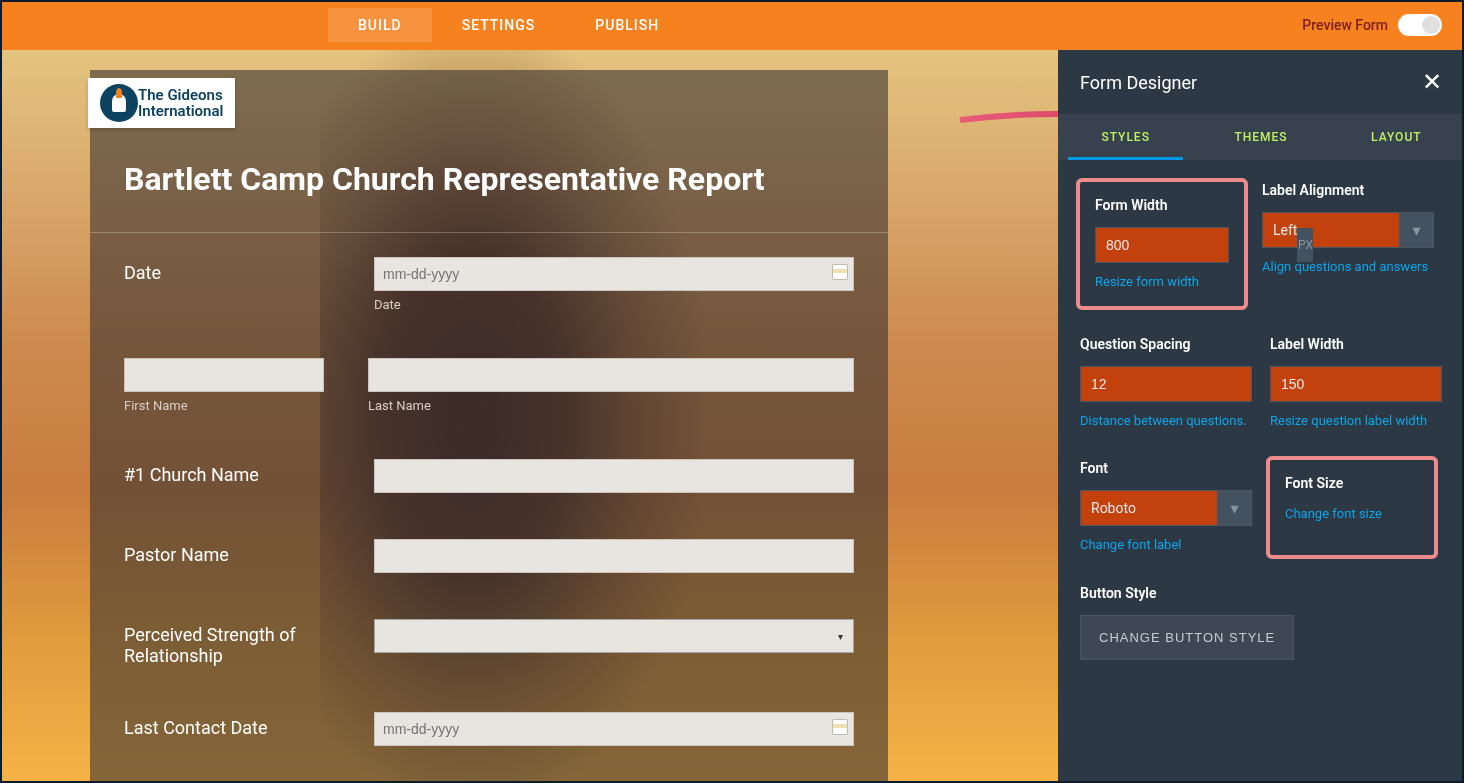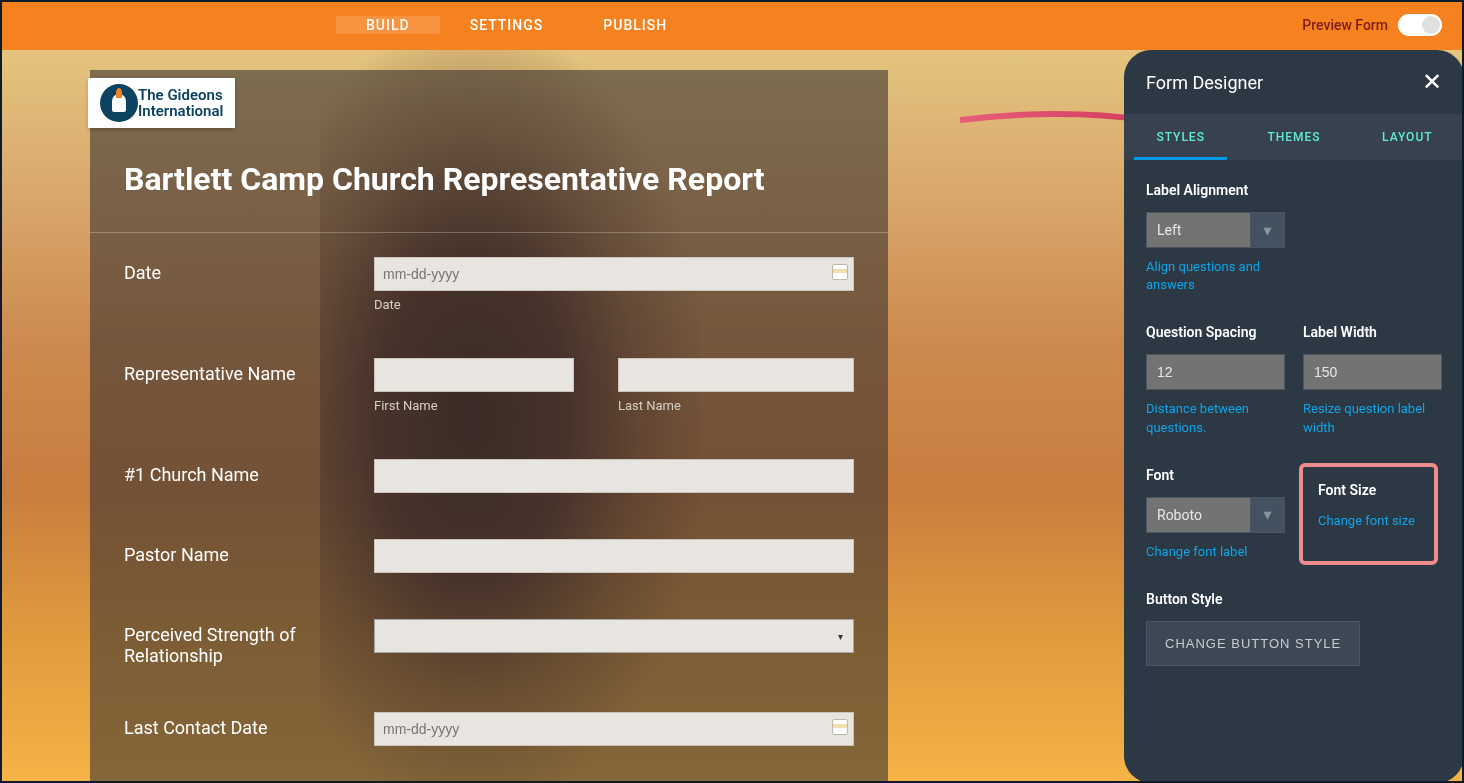--- a/index.html
+++ b/index.html
@@ -1,19 +1,19 @@
 <!DOCTYPE html>
 <html><head>
 <meta charset="utf-8">
 <style>
   * { margin: 0; padding: 0; box-sizing: border-box; }
   body { font-family: -apple-system, BlinkMacSystemFont, "Segoe UI", Roboto, sans-serif; background: #f5a623; width: 1464px; height: 783px; overflow: hidden; position: relative; }
 
   
-  .topbar { height: 50px; background: #f5821f; display: flex; align-items: center; padding: 16px; position: relative; }
+  .topbar { height: 50px; background: #f5821f; display: flex; align-items: center; padding: 8px; position: relative; }
   .topnav { display: flex; height: 100%; margin-left: 320px; }
   .topnav-item { padding: 0 30px; color: #fff; font-size: 14px; font-weight: 500; letter-spacing: 1px; display: flex; align-items: center; cursor: pointer; }
   .topnav-item.active { background: #f7933e; }
   .preview-area { position: absolute; right: 22px; top: 50%; transform: translateY(-50%); display: flex; align-items: center; gap: 10px; }
   .preview-label { color: #7f1d1d; font-size: 14px; font-weight: 500; }
   .toggle { width: 44px; height: 22px; background: #fff; border-radius: 11px; position: relative; cursor: pointer; }
   .toggle-knob { position: absolute; right: 2px; top: 2px; width: 18px; height: 18px; background: #e0e0e0; border-radius: 50%; }
 
   
   .main-wrap { position: absolute; top: 50px; left: 0; right: 0; bottom: 0; display: flex; }
@@ -49,33 +49,33 @@
   .select-caret { font-size: 10px; color: #333; }
 
   
   .designer-btn { position: absolute; right: 60px; top: 35px; width: 48px; height: 48px; background: #0099e5; border-radius: 50%; display: flex; align-items: center; justify-content: center; cursor: pointer; box-shadow: 0 2px 6px rgba(0,0,0,0.3); }
   .designer-btn svg { width: 22px; height: 22px; fill: #fff; }
 
   
   .arrow-anno { position: absolute; left: 950px; top: 50px; width: 220px; height: 40px; pointer-events: none; }
 
   
-  .panel { width: 340px; margin-left: auto; background: #2c3844; color: #fff; height: 100%; position: relative; z-index: 2; display: flex; flex-direction: column; border-radius: 27px; }
+  .panel { width: 406px; margin-left: auto; background: #2c3844; color: #fff; height: 100%; position: relative; z-index: 2; display: flex; flex-direction: column; }
   .panel-header { display: flex; align-items: center; justify-content: space-between; padding: 18px 22px; }
   .panel-title { font-size: 18px; font-weight: 400; }
   .close-x { font-size: 24px; cursor: pointer; color: #fff; font-weight: 300; }
 
   .panel-tabs { display: flex; background: #37424e; height: 46px; }
-  .panel-tab { flex: 1; display: flex; align-items: center; justify-content: center; font-size: 12px; font-weight: 500; letter-spacing: 1px; color: #5eead4; cursor: pointer; position: relative; }
+  .panel-tab { flex: 1; display: flex; align-items: center; justify-content: center; font-size: 12px; font-weight: 500; letter-spacing: 1px; color: #bef264; cursor: pointer; position: relative; }
   .panel-tab.active::after { content: ""; position: absolute; left: 10px; right: 10px; bottom: 0; height: 3px; background: #0099e5; }
 
   .panel-body { padding: 22px; overflow: auto; }
   .setting-block { width: calc(50% - 9px); }
   .setting-label { font-size: 14px; font-weight: 600; margin-bottom: 14px; color: #fff; }
-  .input-group { display: flex; height: 36px; background: #737373; border: 1px solid #4b5560; }
+  .input-group { display: flex; height: 36px; background: #c2410c; border: 1px solid #4b5560; }
   .input-group .inp { flex: 1; background: transparent; border: none; color: #e5e8eb; padding: 0 10px; font-size: 14px; outline: none; }
   .input-group .unit { width: 38px; display: flex; align-items: center; justify-content: center; background: #445160; color: #8a95a0; font-size: 12px; border-left: 1px solid #4b5560; }
   .input-group .caret-box { width: 34px; background: #445160; display: flex; align-items: center; justify-content: center; color: #8a95a0; border-left: 1px solid #4b5560; cursor: pointer; }
   .setting-help { color: #0ea5e9; font-size: 13px; margin-top: 10px; line-height: 1.4; }
 
   .highlight-red { border: 4px solid #ed8b8d; border-radius: 6px; padding: 15px; }
   .highlight-red.fw-box { position: relative; margin: -4px; }
 
   .panel-row { display: flex; gap: 18px; margin-bottom: 30px; }
   .panel-row .setting-block { width: calc(50% - 9px); }
@@ -128,21 +128,20 @@
         <div class="field-controls">
           <div class="date-wrap">
             <input class="field-input" placeholder="mm-dd-yyyy" style="">
             <span class="date-icon"></span>
           </div>
           <span class="field-sublabel">Date</span>
         </div>
       </div>
 
       <div class="field-row">
-        <div class="field-label">Representative Name</div>
         <div class="field-controls">
           <div class="name-pair">
             <div class="n1">
               <input class="field-input" style="">
               <span class="field-sublabel">First Name</span>
             </div>
             <div>
               <input class="field-input" style="">
               <span class="field-sublabel">Last Name</span>
             </div>
@@ -209,20 +208,28 @@
       <div class="close-x">✕</div>
     </div>
     <div class="panel-tabs">
       <div class="panel-tab active">STYLES</div>
       <div class="panel-tab">THEMES</div>
       <div class="panel-tab">LAYOUT</div>
     </div>
     <div class="panel-body">
 
       <div class="panel-row">
+        <div class="setting-block highlight-red fw-box">
+          <div class="setting-label">Form Width</div>
+          <div class="input-group">
+            <input class="inp" value="800" style="">
+            <span class="unit">PX</span>
+          </div>
+          <div class="setting-help">Resize form width</div>
+        </div>
         <div class="setting-block">
           <div class="setting-label">Label Alignment</div>
           <div class="input-group">
             <div class="inp" style="display:flex;align-items:center">Left</div>
             <div class="caret-box">
                 <span>▾</span>
               </div>
           </div>
           <div class="setting-help">Align questions and answers</div>
         </div>

